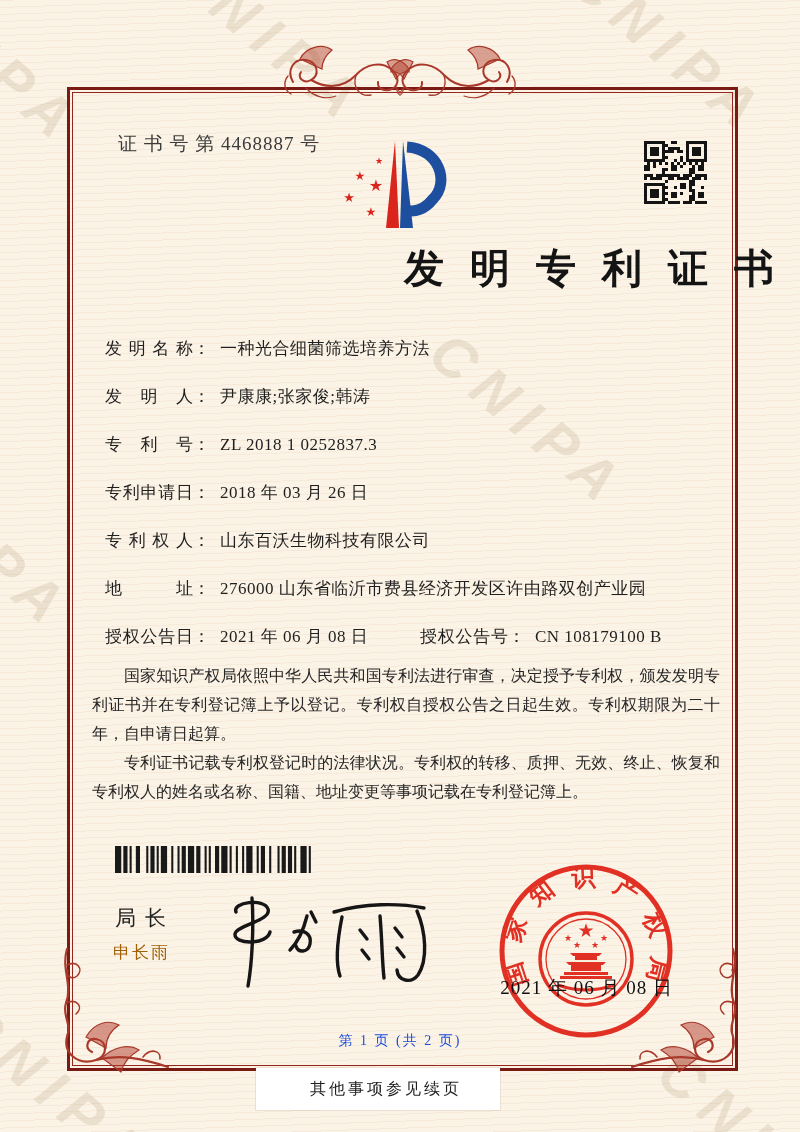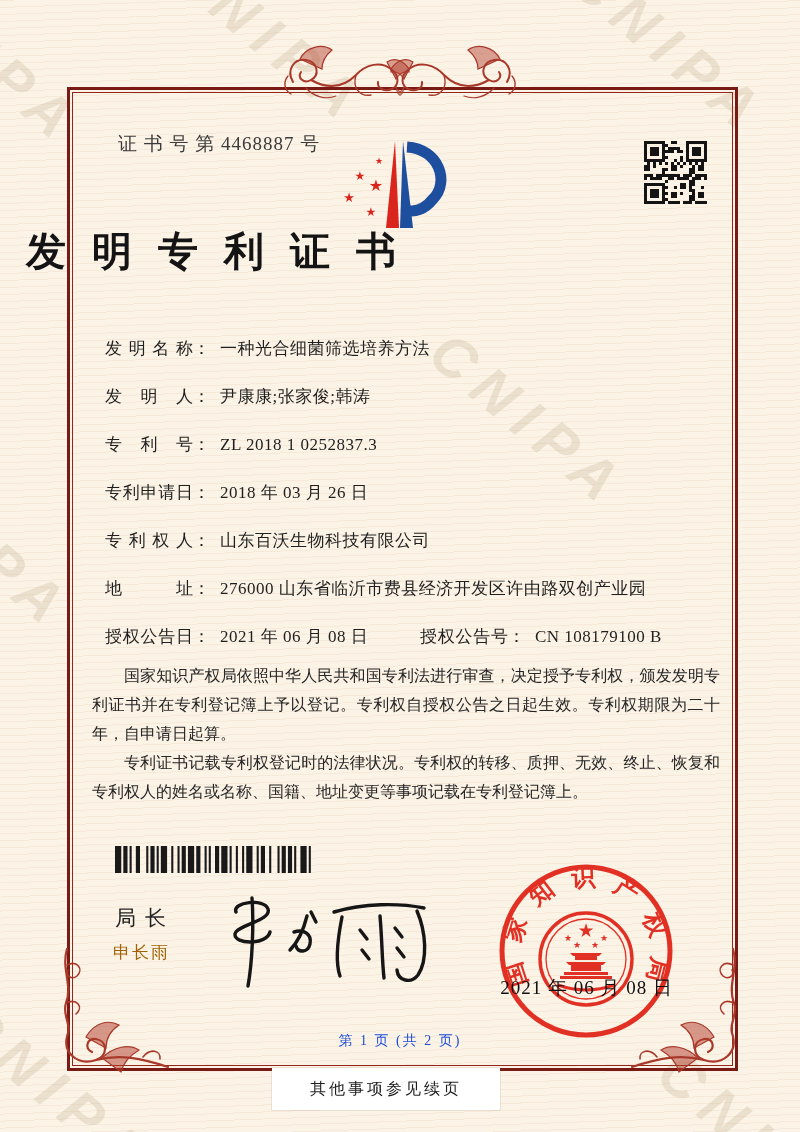--- a/index.html
+++ b/index.html
@@ -28,21 +28,21 @@
   .frame-inner{
     position:absolute;inset:2px;border:1px solid #93271d;
   }
   .cert-no{
     position:absolute;left:118px;top:131px;font-size:19px;color:#3b3b3b;
     letter-spacing:1px;z-index:4;
   }
   .logo{position:absolute;left:333px;top:133px;z-index:4;}
   .qr{position:absolute;left:644px;top:141px;width:63px;height:63px;z-index:4;}
   .title{
-    position:absolute;left:0;top:224px;width:100%;text-align:left;
+    position:absolute;left:0;top:241px;width:100%;text-align:right;
     font-size:40px;font-weight:700;color:#141414;
     letter-spacing:26px;text-indent:26px;z-index:4;
   }
   .row{position:absolute;left:105px;width:632px;font-size:17px;color:#1f1f1f;z-index:4;}
   .flabel{
     display:inline-block;width:88px;text-align:justify;text-align-last:justify;
     color:#1f1f1f;vertical-align:top;
   }
   .colon{margin-right:10px;}
   .fvalue{letter-spacing:0.5px;}
@@ -67,23 +67,23 @@
   .seal{position:absolute;left:497px;top:862px;z-index:5;opacity:0.95;}
   .seal-date{
     position:absolute;left:489px;top:975px;width:195px;text-align:center;
     font-size:19px;color:#101010;letter-spacing:1px;z-index:6;font-weight:500;
   }
   .page-info{
     position:absolute;left:0;top:1032px;width:100%;text-align:center;
     font-size:14px;color:#1d4ed8;z-index:4;letter-spacing:2px;
   }
   .cont-box{
-    position:absolute;left:272px;top:1068px;width:228px;height:42px;z-index:7;
+    position:absolute;left:256px;top:1068px;width:228px;height:42px;z-index:7;
     background:#ffffff;box-shadow:0 0 0 1px rgba(120,90,60,0.12);
-    text-align:center;line-height:42px;font-size:16px;color:#1e1e1e;letter-spacing:3px;
+    text-align:center;line-height:42px;font-size:16px;color:#1e1e1e;letter-spacing:3px;padding-left:16px;
   }
   .topdeco{position:absolute;left:0;top:20px;z-index:3;}
   .corner-fl{position:absolute;z-index:3;}
   .corner-fl.left{left:42px;top:945px;}
   .corner-fl.right{left:628px;top:945px;transform:scaleX(-1);}
 </style>
 </head>
 <body>
 
 <div class="page">

